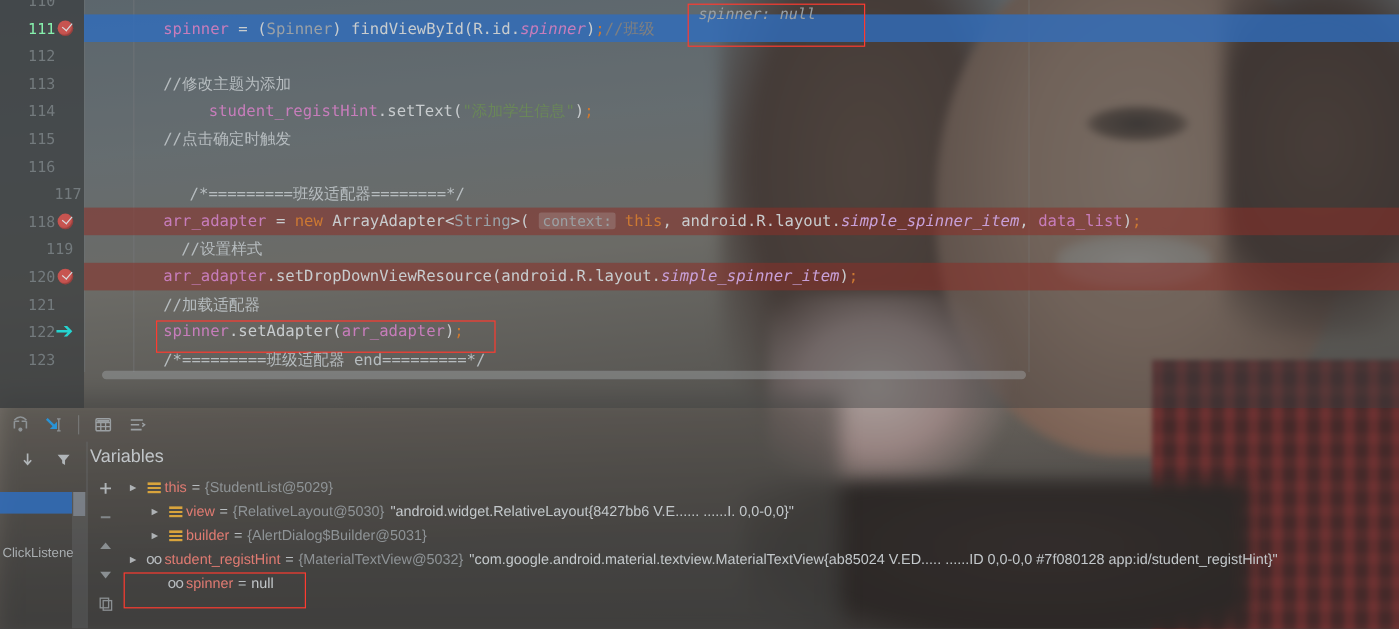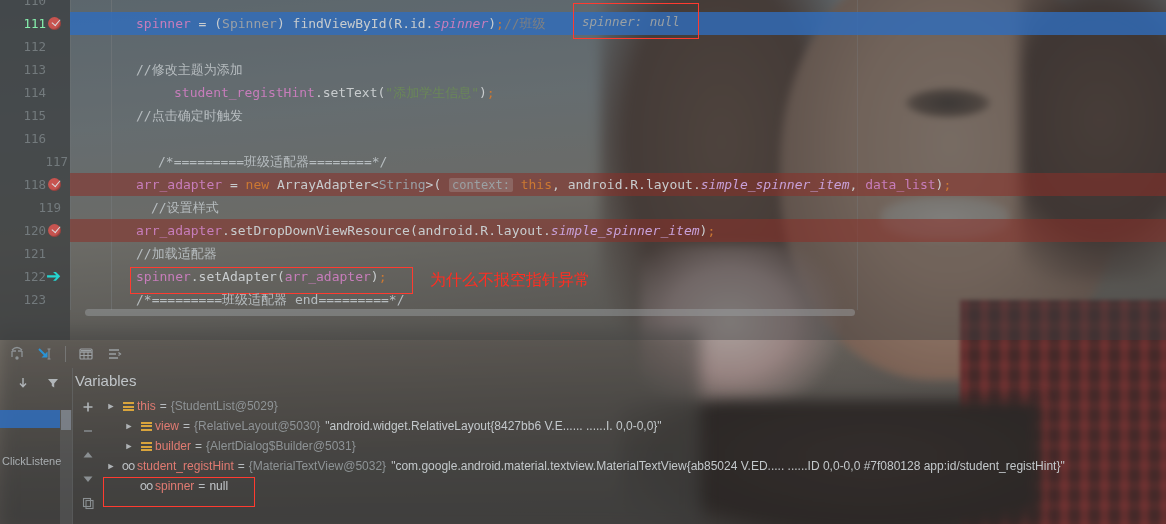--- a/index.html
+++ b/index.html
@@ -182,22 +182,22 @@
     font-family: "DejaVu Sans Mono", monospace;
     font-size: 12.5px;
   }
   .box-red {
     border: 1.4px solid #ff3b30;
   }
 
   
   #hint-box {
     position: absolute; left: 573px; top: 3px;
-    width: 126px; height: 36px;
-    display: flex; align-items: center; padding-left: 8px;
+    width: 148px; height: 36px;
+    display: flex; padding-left: 8px;
   }
   
   #code-box {
     position: absolute; left: 130px; top: 267px;
     width: 283px; height: 27px;
   }
   #annot-text {
     position: absolute; left: 430px; top: 270px;
     font-family: "DejaVu Sans", sans-serif;
     font-size: 16px; color: #ff2e22;
@@ -433,21 +433,20 @@
     </div>
 
     <div class="row" style="top:265px;">
       <span class="ln">122</span>
       <span class="bp">
         <span class="exec-arrow">➔</span>
       </span>
       <span class="code"><span class="t-field">spinner</span><span class="t-plain">.setAdapter(</span><span class="t-field">arr_adapter</span><span class="t-plain">)</span><span class="t-semi">;</span></span>
     </div>
     <div id="code-box" class="box-red"></div>
-    <div id="annot-text">为什么不报空指针异常</div>
 
     <div class="row" style="top:288px;">
       <span class="ln">123</span>
       <span class="bp"></span>
       <span class="code t-cmt">/*=========班级适配器 end=========*/</span>
     </div>
 
     <div class="h-scroll"></div>
   </div>
 

